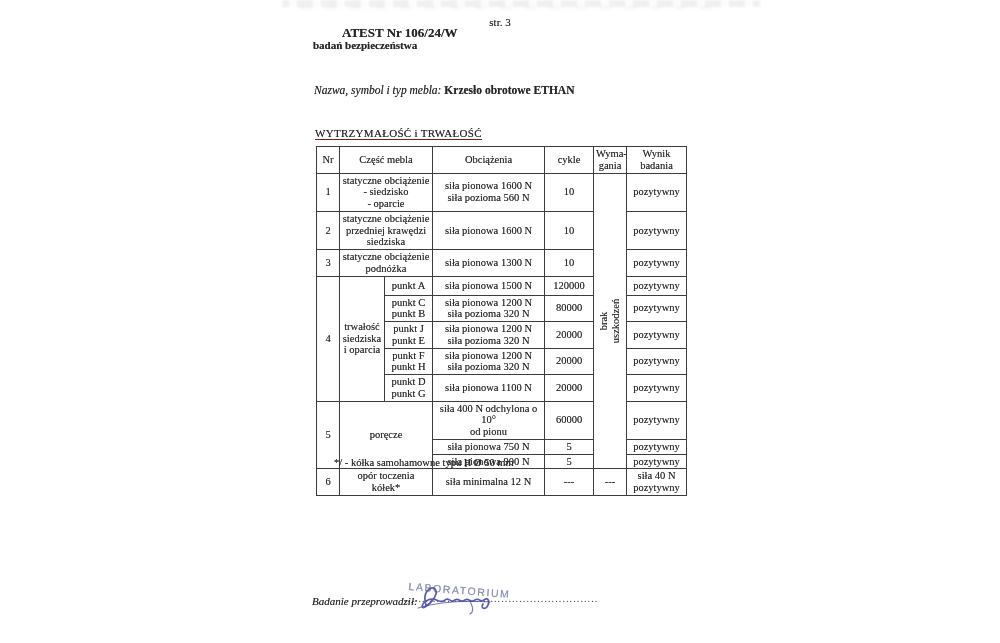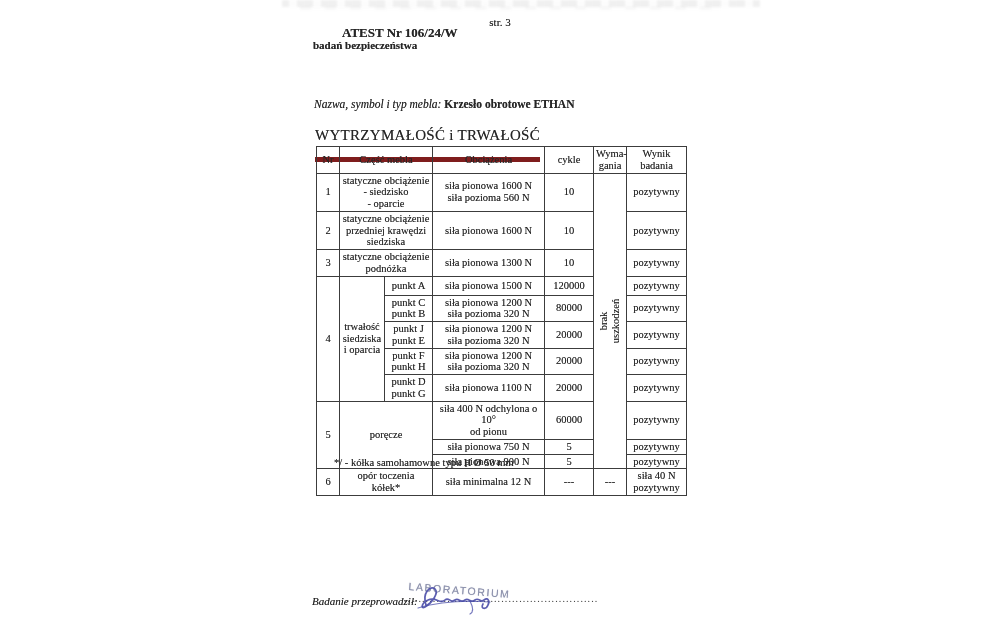--- a/index.html
+++ b/index.html
@@ -12,25 +12,25 @@
   .scan-noise2 { position:absolute; left:300px; top:6px; width:420px; height:4px;
     background:repeating-linear-gradient(90deg, rgba(130,130,130,.05) 0 11px, rgba(200,200,200,.02) 11px 25px);
     filter:blur(1px); }
   .txt { text-shadow:0 0 .6px rgba(45,45,45,.65); }
   .page-number { position:absolute; top:16px; left:0; width:1000px; text-align:center; font-size:11px; }
   .atest-title { position:absolute; top:25px; left:313px; font-size:13px; font-weight:bold;margin-left:29px; }
   .atest-subtitle { position:absolute; top:39px; left:313px; font-size:11px; font-weight:bold; }
   .main-title-wrap { position:absolute; top:66px; left:0; width:1000px; text-align:center; }
   .main-title { font-size:12.5px; font-weight:bold; letter-spacing:.6px; white-space:pre;
     border-bottom:1.2px solid #2a2a2a; padding-bottom:1px; }
-  .name-line { position:absolute; top:98px; left:314px; font-size:11.5px; }
+  .name-line { position:absolute; top:84px; left:314px; font-size:11.5px; }
   .name-label { font-style:italic; }
   .name-value { font-weight:bold; }
-  .section-title { position:absolute; top:127px; left:315px; font-size:15px; letter-spacing:.3px;
-    border-bottom:5px solid #7f1d1d; padding-bottom:13px; }
+  .section-title { position:absolute; top:127px; left:315px; font-size:11px; letter-spacing:.3px;
+    border-bottom:1px solid #7f1d1d; padding-bottom:0; }
   table.results { position:absolute; left:316px; top:146px; width:370px; border-collapse:collapse;
     table-layout:fixed; font-size:10.5px; line-height:1.12; }
   table.results th, table.results td { border:1px solid #3c3c3c; white-space:pre-line;
     vertical-align:middle; text-align:center; padding:1px 2px; font-weight:normal;
     text-shadow:0 0 .6px rgba(45,45,45,.6); }
   td.left { text-align:left; padding-left:6px; }
   td.punkt { text-align:left; padding-left:9px; }
   .wym-cell { position:relative; }
   .vertical-text { position:absolute; left:50%; top:50%; width:70px;
     transform:translate(-50%,-50%) rotate(-90deg); text-align:center; line-height:1.15; }

